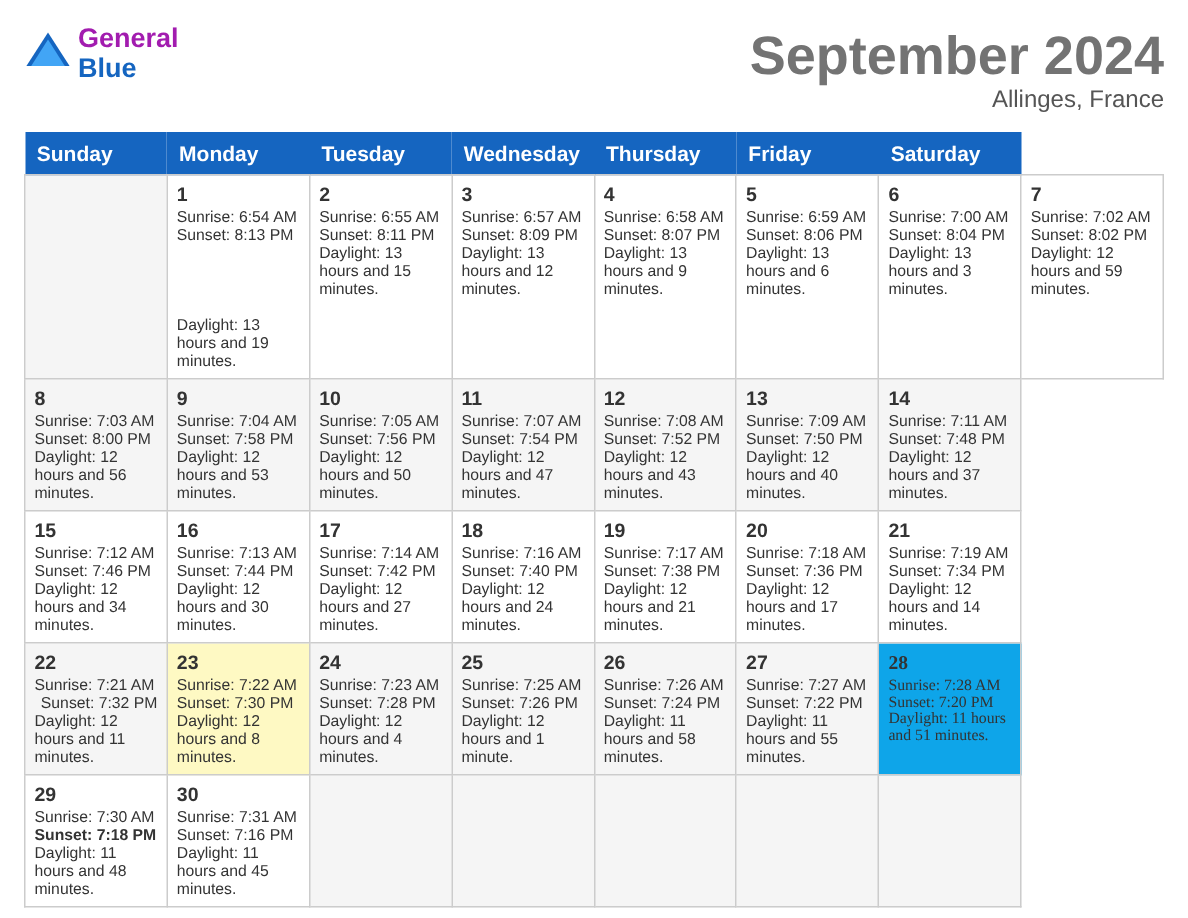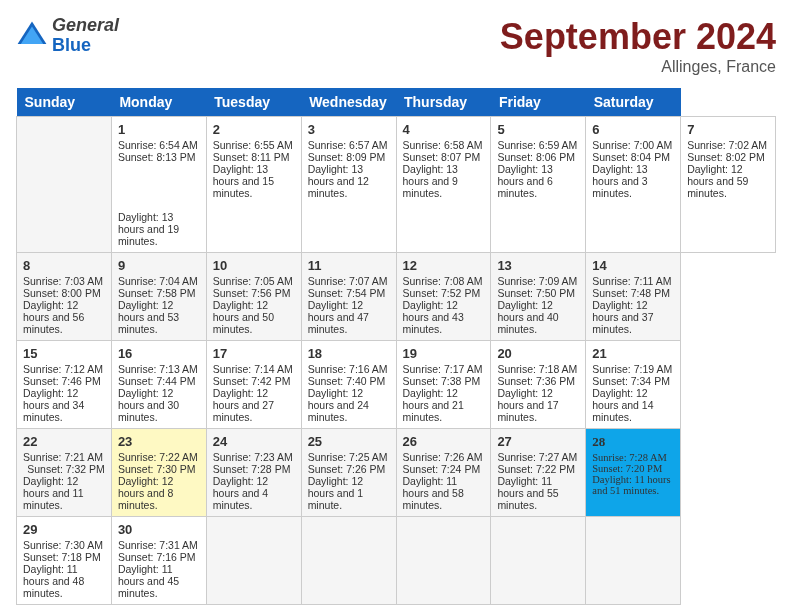--- a/index.html
+++ b/index.html
@@ -29,21 +29,21 @@
     .logo-icon {
       width: 32px;
       height: 32px;
     }
     .title-block {
       text-align: right;
     }
     .month-title {
       font-size: 36px;
       font-weight: bold;
-      color: #7f1d1d;
+      color: #737373;
     }
     .location {
       font-size: 16px;
       color: #555;
     }
     table {
       width: 100%;
       border-collapse: collapse;
       table-layout: fixed;
     }
@@ -82,21 +82,21 @@
 </head>
 <body>
 
 <div class="header">
   <div class="logo">
     <svg class="logo-icon" viewBox="0 0 40 40" xmlns="http://www.w3.org/2000/svg">
       <polygon points="20,2 38,30 2,30" fill="#1565c0"></polygon>
       <polygon points="20,8 34,30 6,30" fill="#42a5f5"></polygon>
     </svg>
     <div class="logo-text">
-      <span style="font-size:18px;font-weight:bold;color:#404040;font-style:italic;">General</span>
+      <span style="font-size:18px;font-weight:bold;color:#a21caf;">General</span>
       <span style="font-size:18px;font-weight:bold;color:#1565c0;">Blue</span>
     </div>
   </div>
   <div class="title-block">
     <div class="month-title">September 2024</div>
     <div class="location">Allinges, France</div>
   </div>
 </div>
 
 <table>
@@ -286,21 +286,21 @@
           <span class="day-num">28</span>
           <span style="display: block;">Sunrise: 7:28 AM</span>
           <span style="display: block;">Sunset: 7:20 PM</span>
           <span style="display: block;">Daylight: 11 hours and 51 minutes.</span>
         </td>
       </tr>
       <tr>
         <td style="background: rgb(255, 255, 255);">
           <span class="day-num">29</span>
           <span style="display: block;">Sunrise: 7:30 AM</span>
-          <span style="display: block;">Sunset: 7:18 PM</span>
+          <span style="display: block; font-weight: bold;">Sunset: 7:18 PM</span>
           <span style="display: block;">Daylight: 11 hours and 48 minutes.</span>
         </td>
         <td style="background: rgb(255, 255, 255);">
           <span class="day-num">30</span>
           <span style="display: block;">Sunrise: 7:31 AM</span>
           <span style="display: block;">Sunset: 7:16 PM</span>
           <span style="display: block;">Daylight: 11 hours and 45 minutes.</span>
         </td>
         <td class="empty" style="background: rgb(245, 245, 245);"></td>
         <td class="empty" style="background: rgb(245, 245, 245);"></td>

